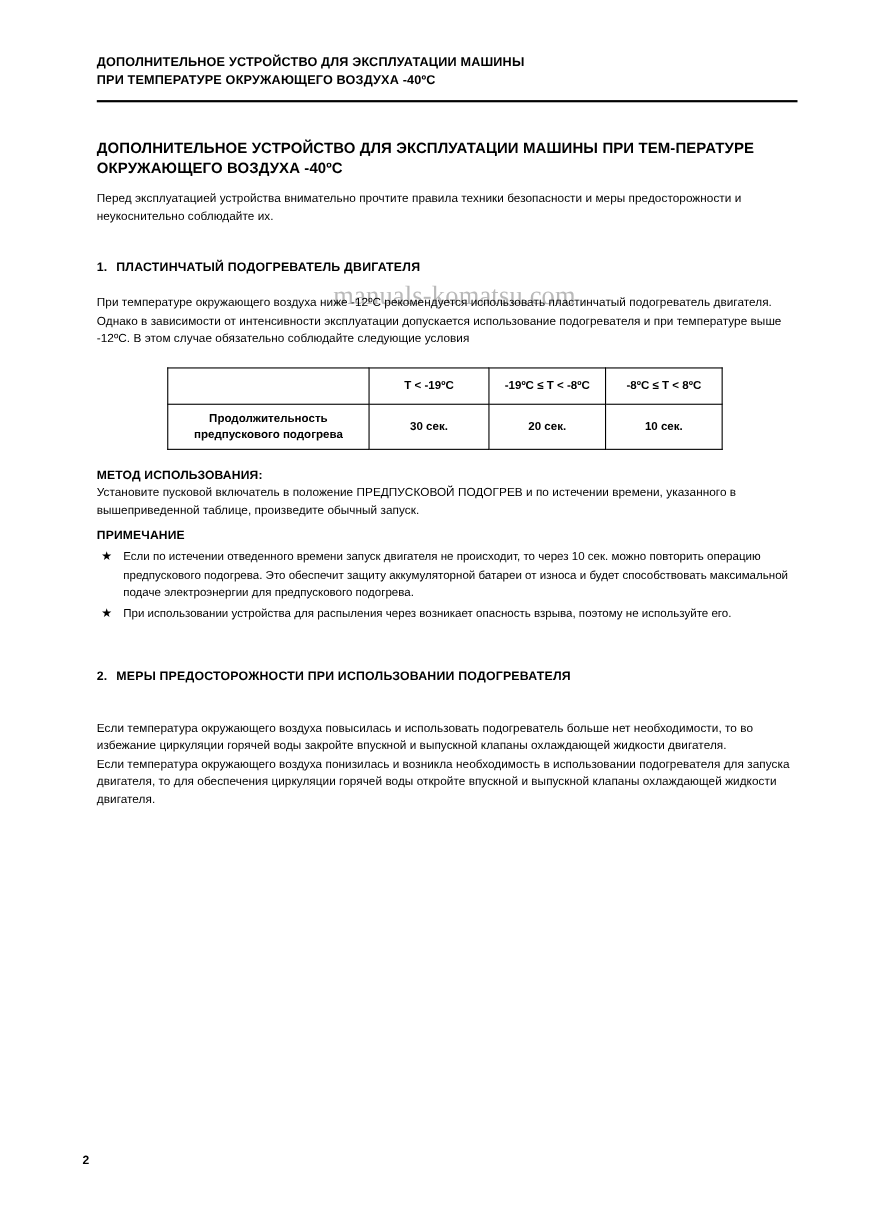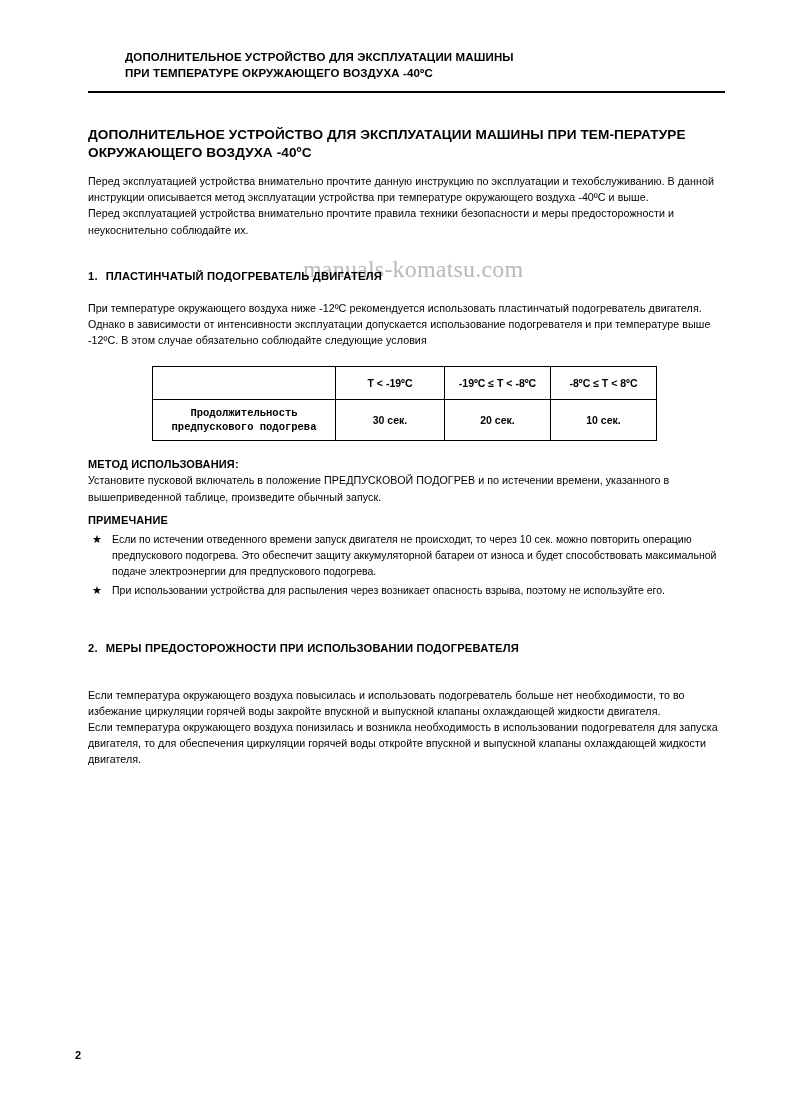--- a/index.html
+++ b/index.html
@@ -21,21 +21,20 @@
     overflow: hidden;
     box-sizing: border-box;
   }
 
   
   .running-header {
     position: absolute;
     left: 88px;
     top: 50px;
     width: 640px;
-    margin-left: 37px;
   }
   .running-header .hdr-line {
     font-size: 11.5px;
     font-weight: bold;
     letter-spacing: 0.15px;
     line-height: 15.5px;
     white-space: nowrap;
   }
   .header-rule {
     position: absolute;
@@ -96,21 +95,21 @@
   }
   table.cond-table td {
     border: 1.6px solid #000000;
     font-size: 10.5px;
     text-align: center;
     vertical-align: middle;
     padding: 5px 2px;
     line-height: 14px;
     font-weight: bold;
   }
-  td.col-label { width: 178px; font-weight: bold; font-family: Liberation Mono, monospace; }
+  td.col-label { width: 178px; font-weight: bold; }
   td.col-a { width: 104px; }
   td.col-b { width: 101px; }
   td.col-c { width: 101px; }
   tr.head-row td { height: 22px; }
   tr.data-row td { height: 30px; }
 
   
   .sub-heading {
     font-size: 11px;
     font-weight: bold;
@@ -178,21 +177,20 @@
     <div class="hdr-line">ПРИ ТЕМПЕРАТУРЕ ОКРУЖАЮЩЕГО ВОЗДУХА -40ºC</div>
   </div>
   <div class="header-rule"></div>
 
   <div class="watermark">manuals-komatsu.com</div>
 
   <div class="content">
 
     <h1 class="doc-title">ДОПОЛНИТЕЛЬНОЕ УСТРОЙСТВО ДЛЯ ЭКСПЛУАТАЦИИ МАШИНЫ ПРИ ТЕМ-ПЕРАТУРЕ ОКРУЖАЮЩЕГО ВОЗДУХА -40ºC</h1>
 
-    <p class="body-text">Перед эксплуатацией устройства внимательно прочтите данную инструкцию по эксплуатации и техобслуживанию. В данной инструкции описывается метод эксплуатации устройства при температуре окружающего воздуха -40ºC и выше.</p>
     <p class="body-text">Перед эксплуатацией устройства внимательно прочтите правила техники безопасности и меры предосторожности и неукоснительно соблюдайте их.</p>
 
     <div class="gap-lg"></div>
     <div class="gap-sm"></div>
 
     <div class="section-heading">
       <span class="num">1.</span>
       <span>ПЛАСТИНЧАТЫЙ ПОДОГРЕВАТЕЛЬ ДВИГАТЕЛЯ</span>
     </div>
 

